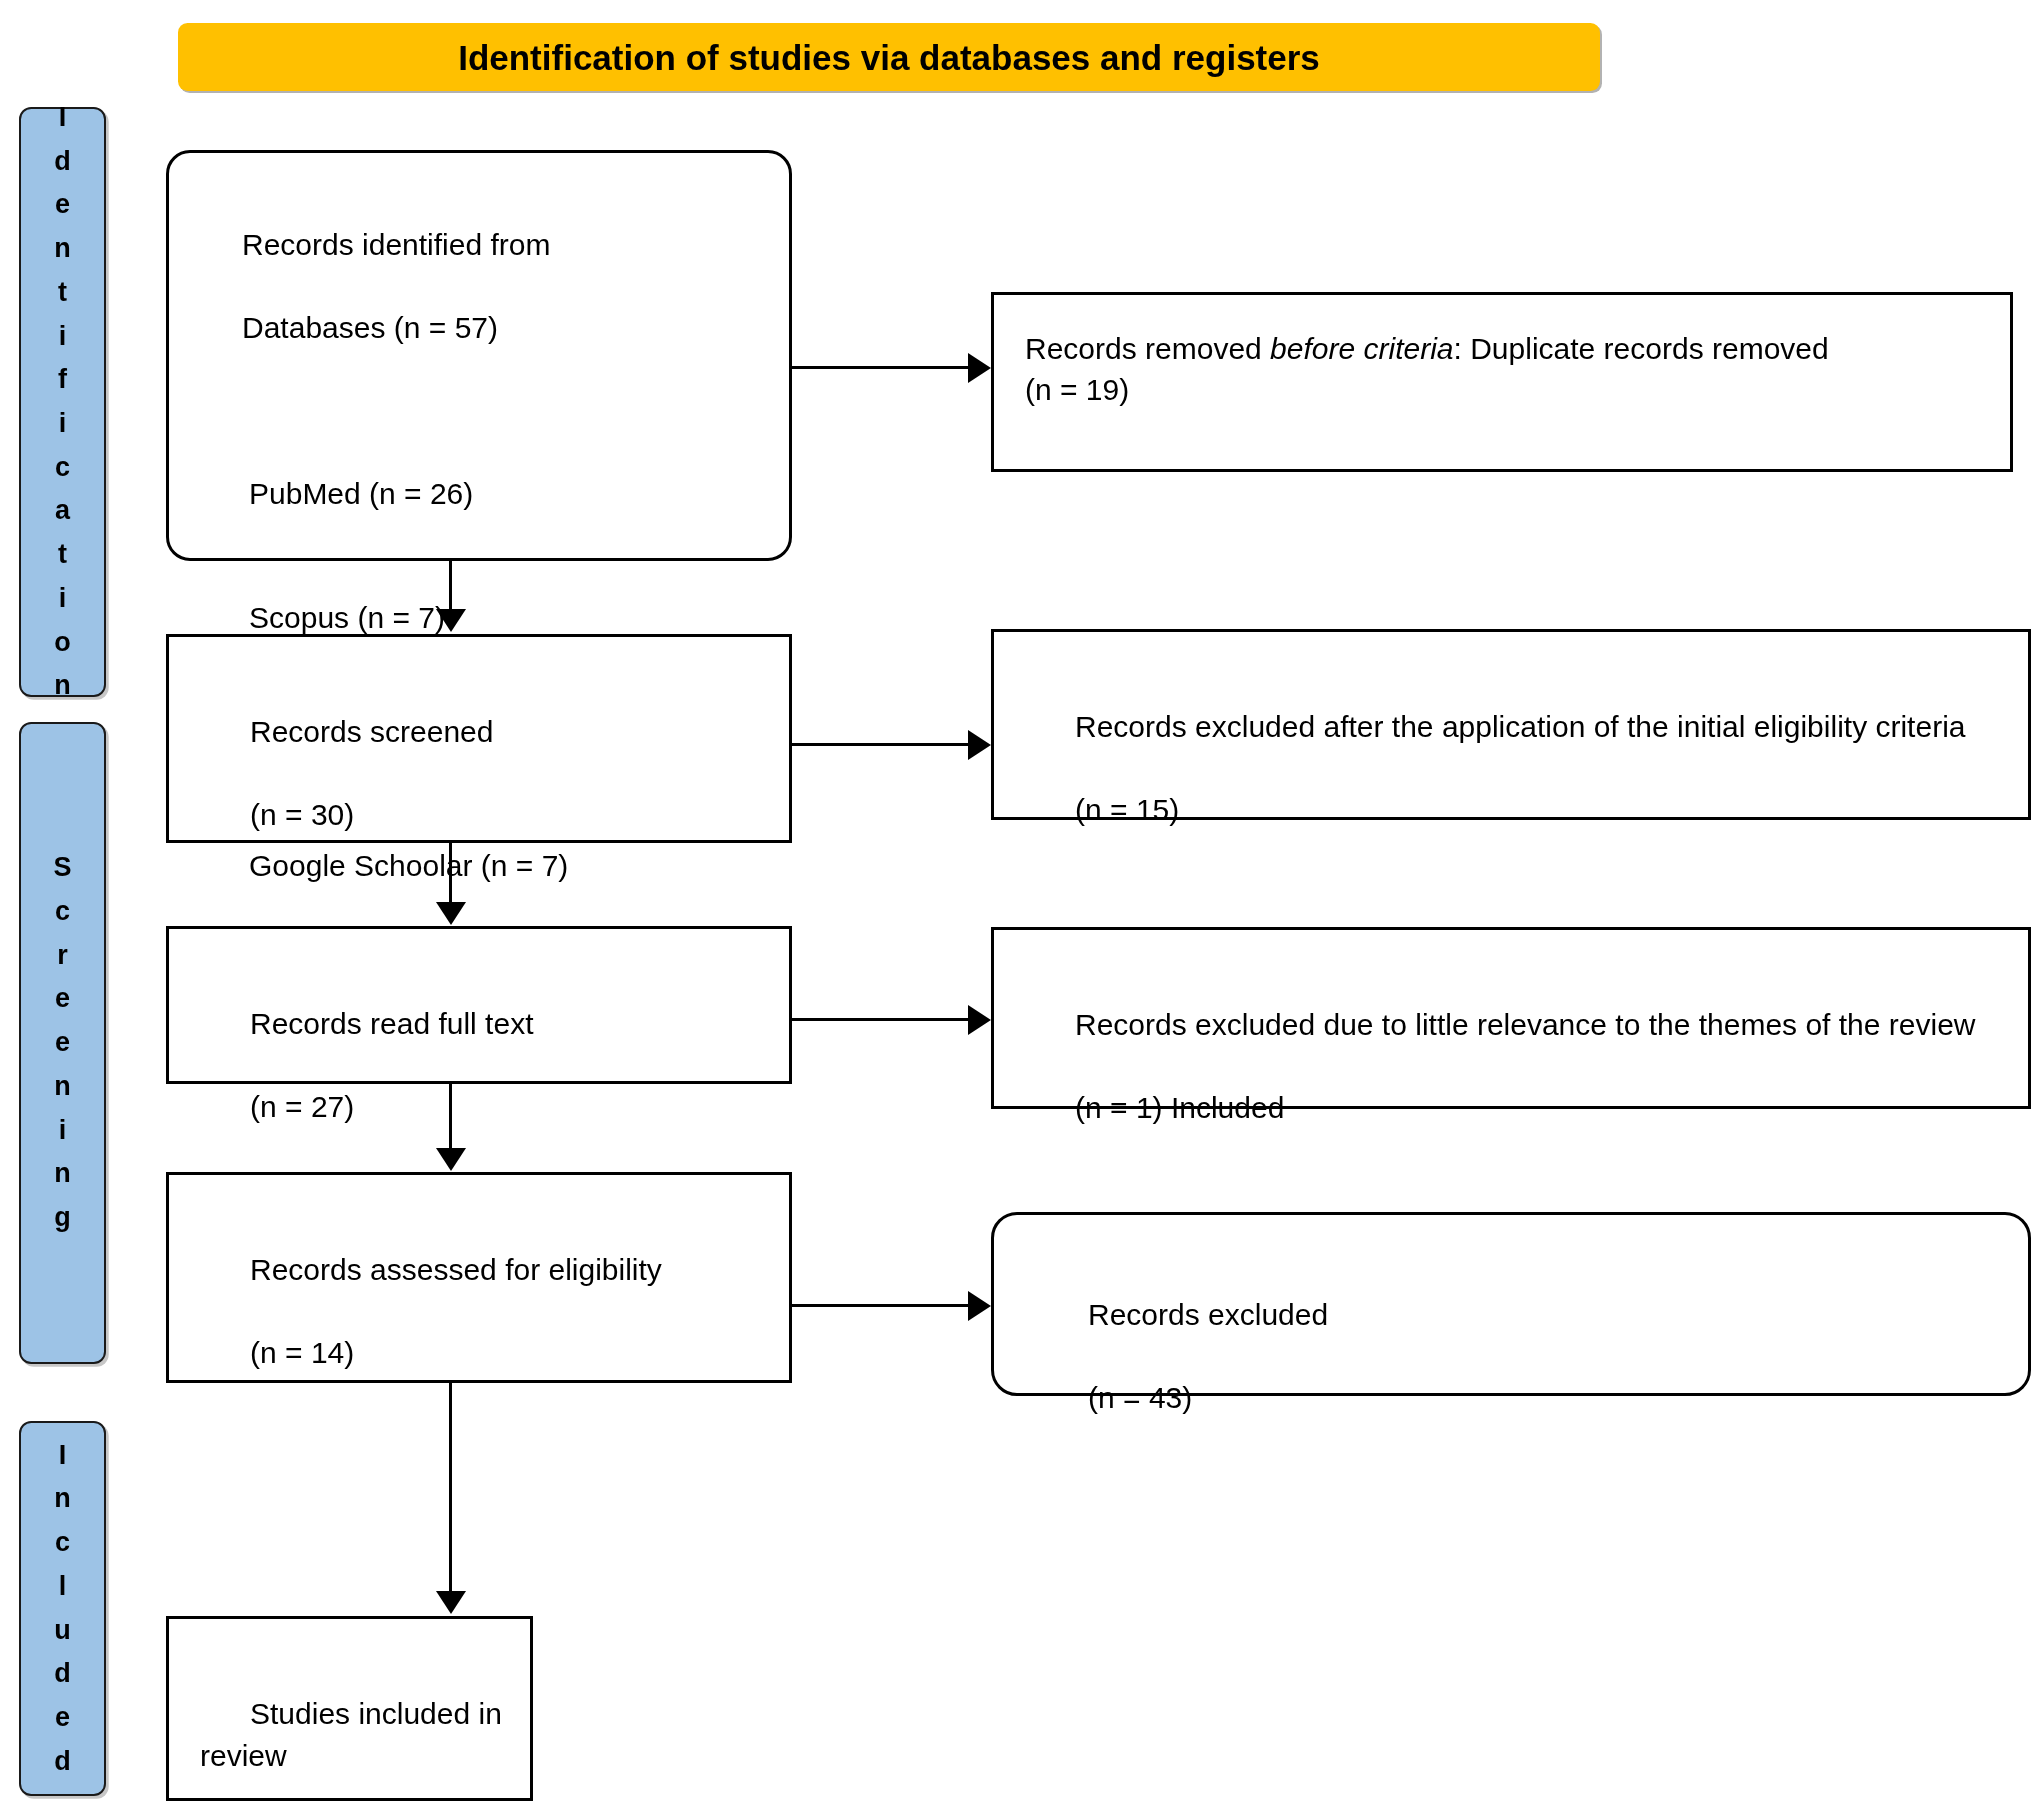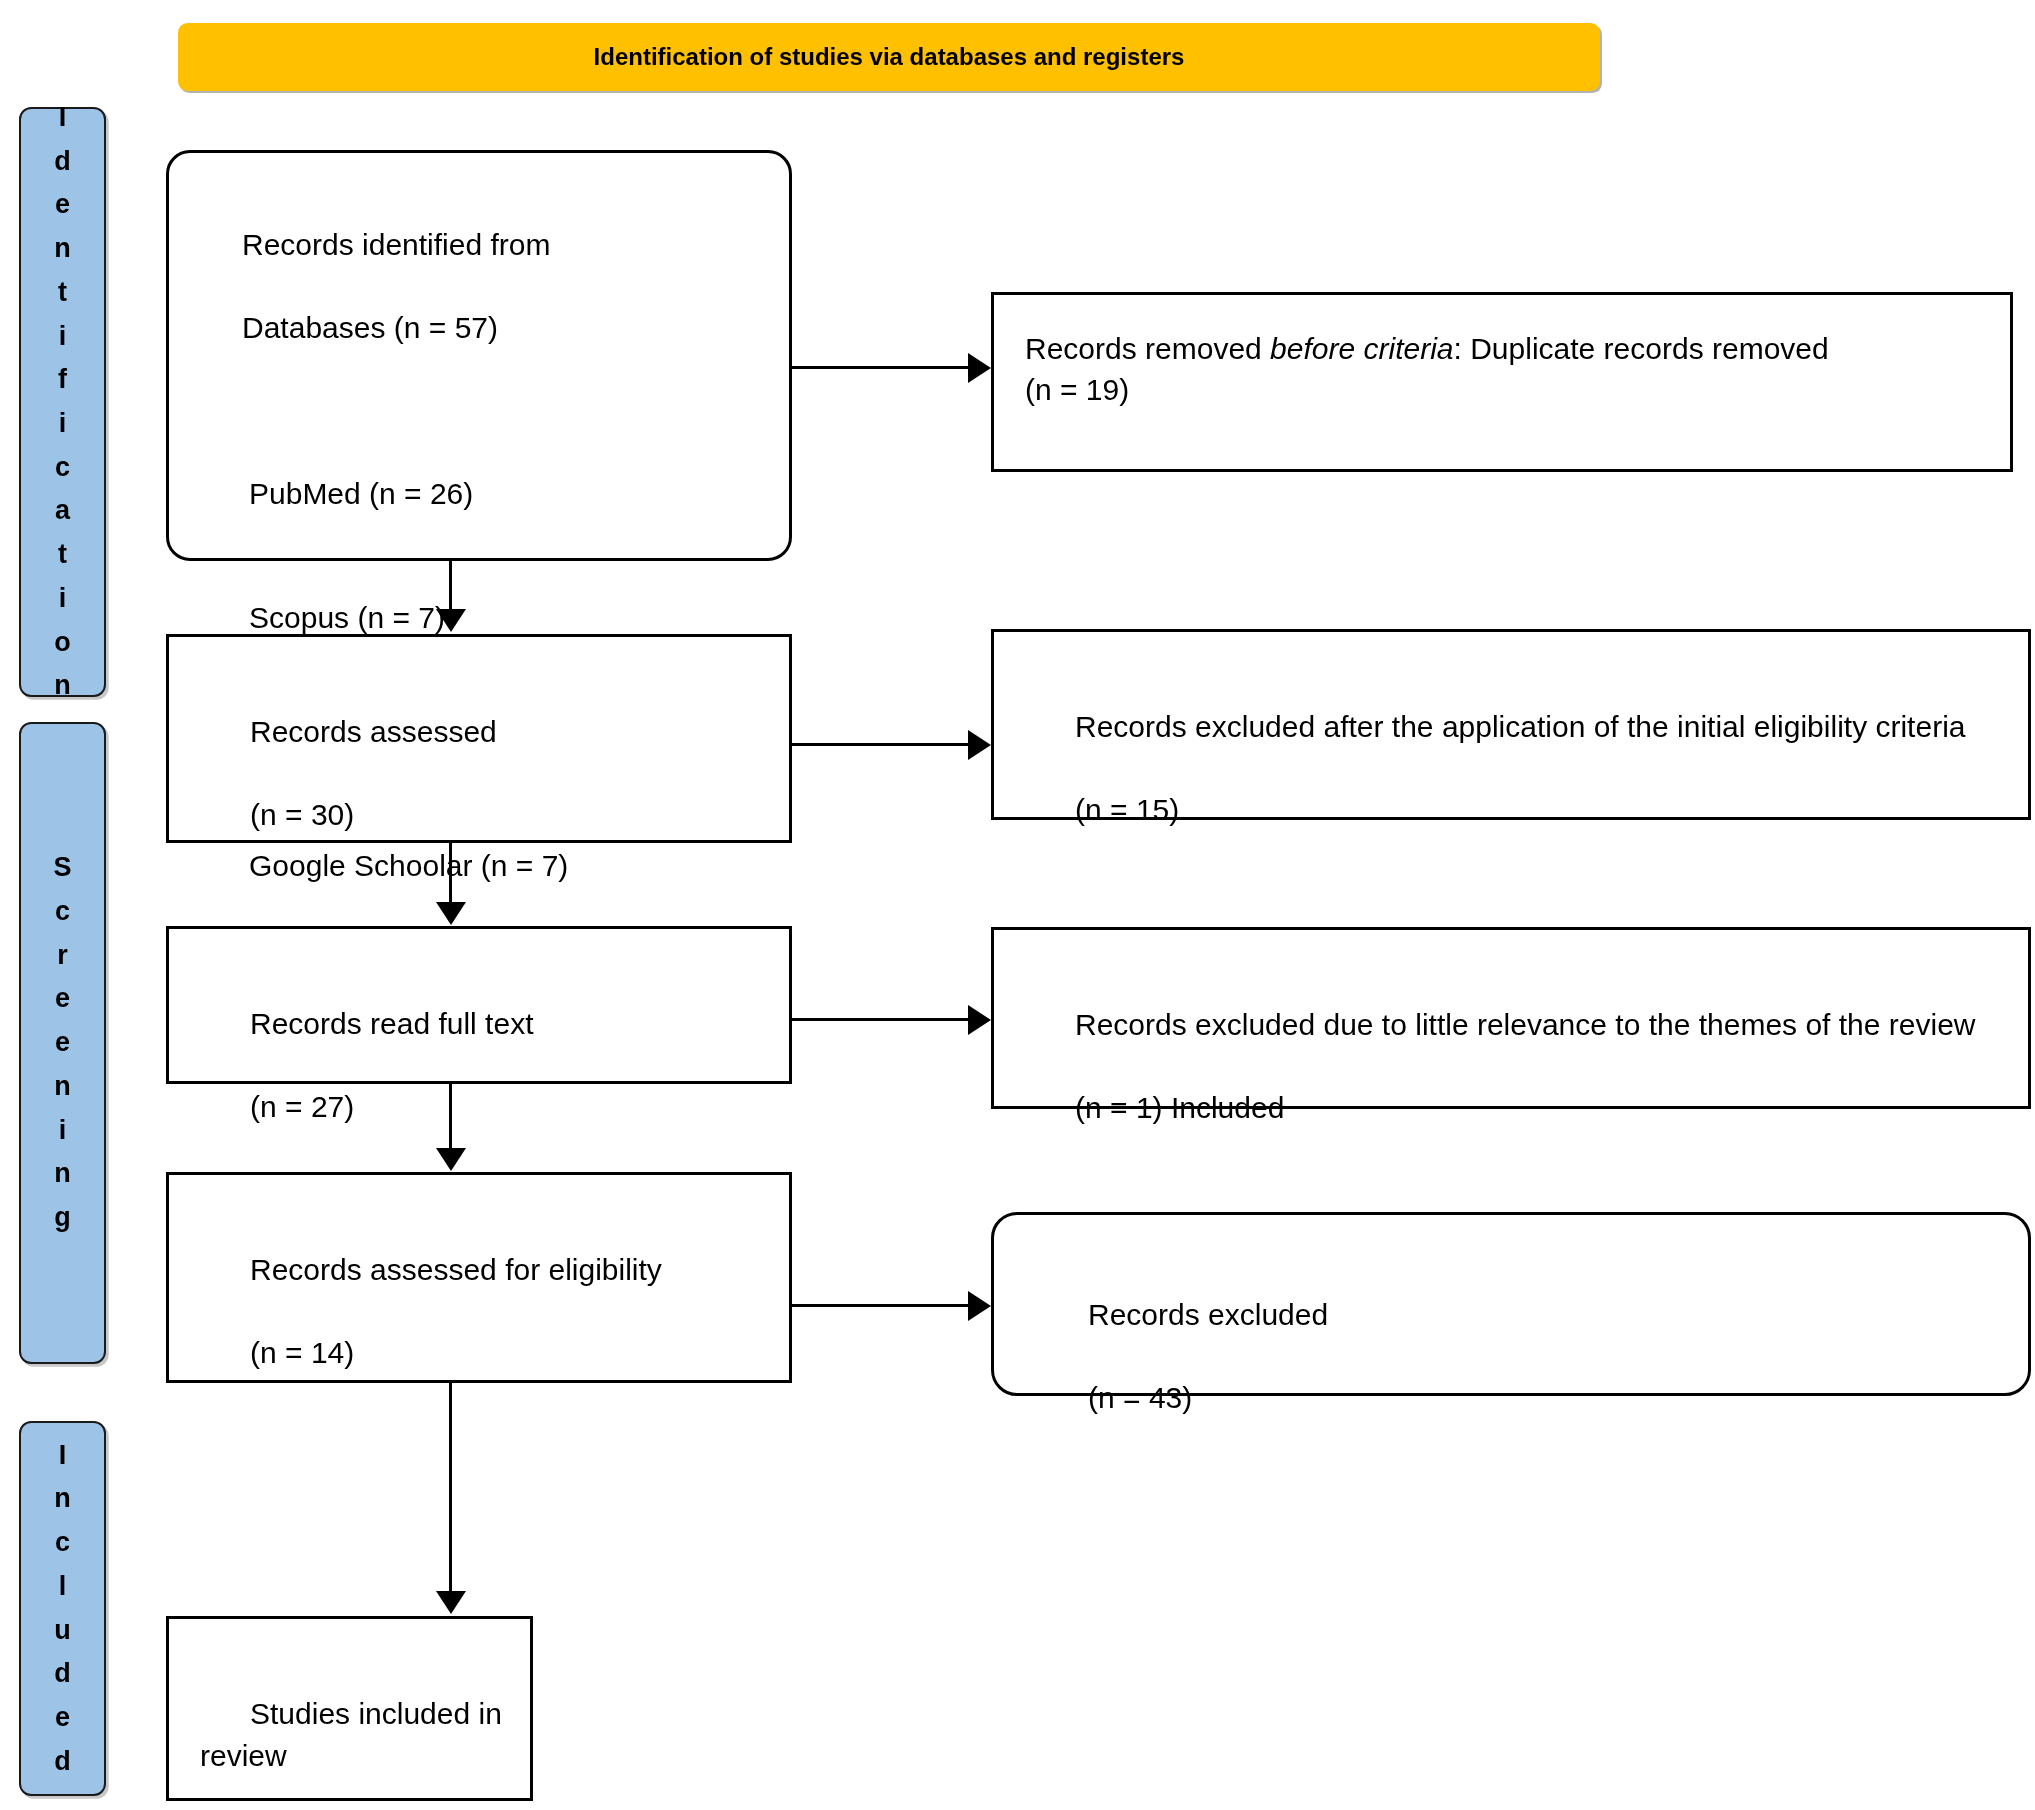--- a/index.html
+++ b/index.html
@@ -26,21 +26,21 @@
     width: 1422px;
     height: 68px;
     background: #FFC000;
     border-radius: 9.5px;
     box-shadow: 2px 2px 0 rgba(0,0,0,0.30);
     display: flex;
     align-items: center;
     justify-content: center;
   }
   .banner-title {
-    font-size: 24px;
+    font-size: 35px;
     font-weight: bold;
     color: #000000;
     letter-spacing: 0px;
     line-height: 1;
   }
 
   
   .rail {
     position: absolute;
     background: #9DC3E6;
@@ -195,21 +195,21 @@
       <span class="sub">Google Schoolar (n = 7)</span>
     </div>
   </div>
 
   <div class="fbox pad-b" id="box-removed">
     <div class="fbox-text"><span>Records removed </span><span class="ital">before criteria</span><span>: Duplicate records removed</span><br><span>(n = 19)</span></div>
   </div>
 
   <div class="fbox pad-b" id="box-screened">
     <div class="fbox-text">
-      <span>Records assessed</span><br>
+      <span>Records screened</span><br>
       <span>(n = 30)</span>
     </div>
   </div>
 
   <div class="fbox pad-b" id="box-excl-initial">
     <div class="fbox-text">
       <span>Records excluded after the application of the initial eligibility criteria</span><br>
       <span>(n = 15)</span>
     </div>
   </div>

